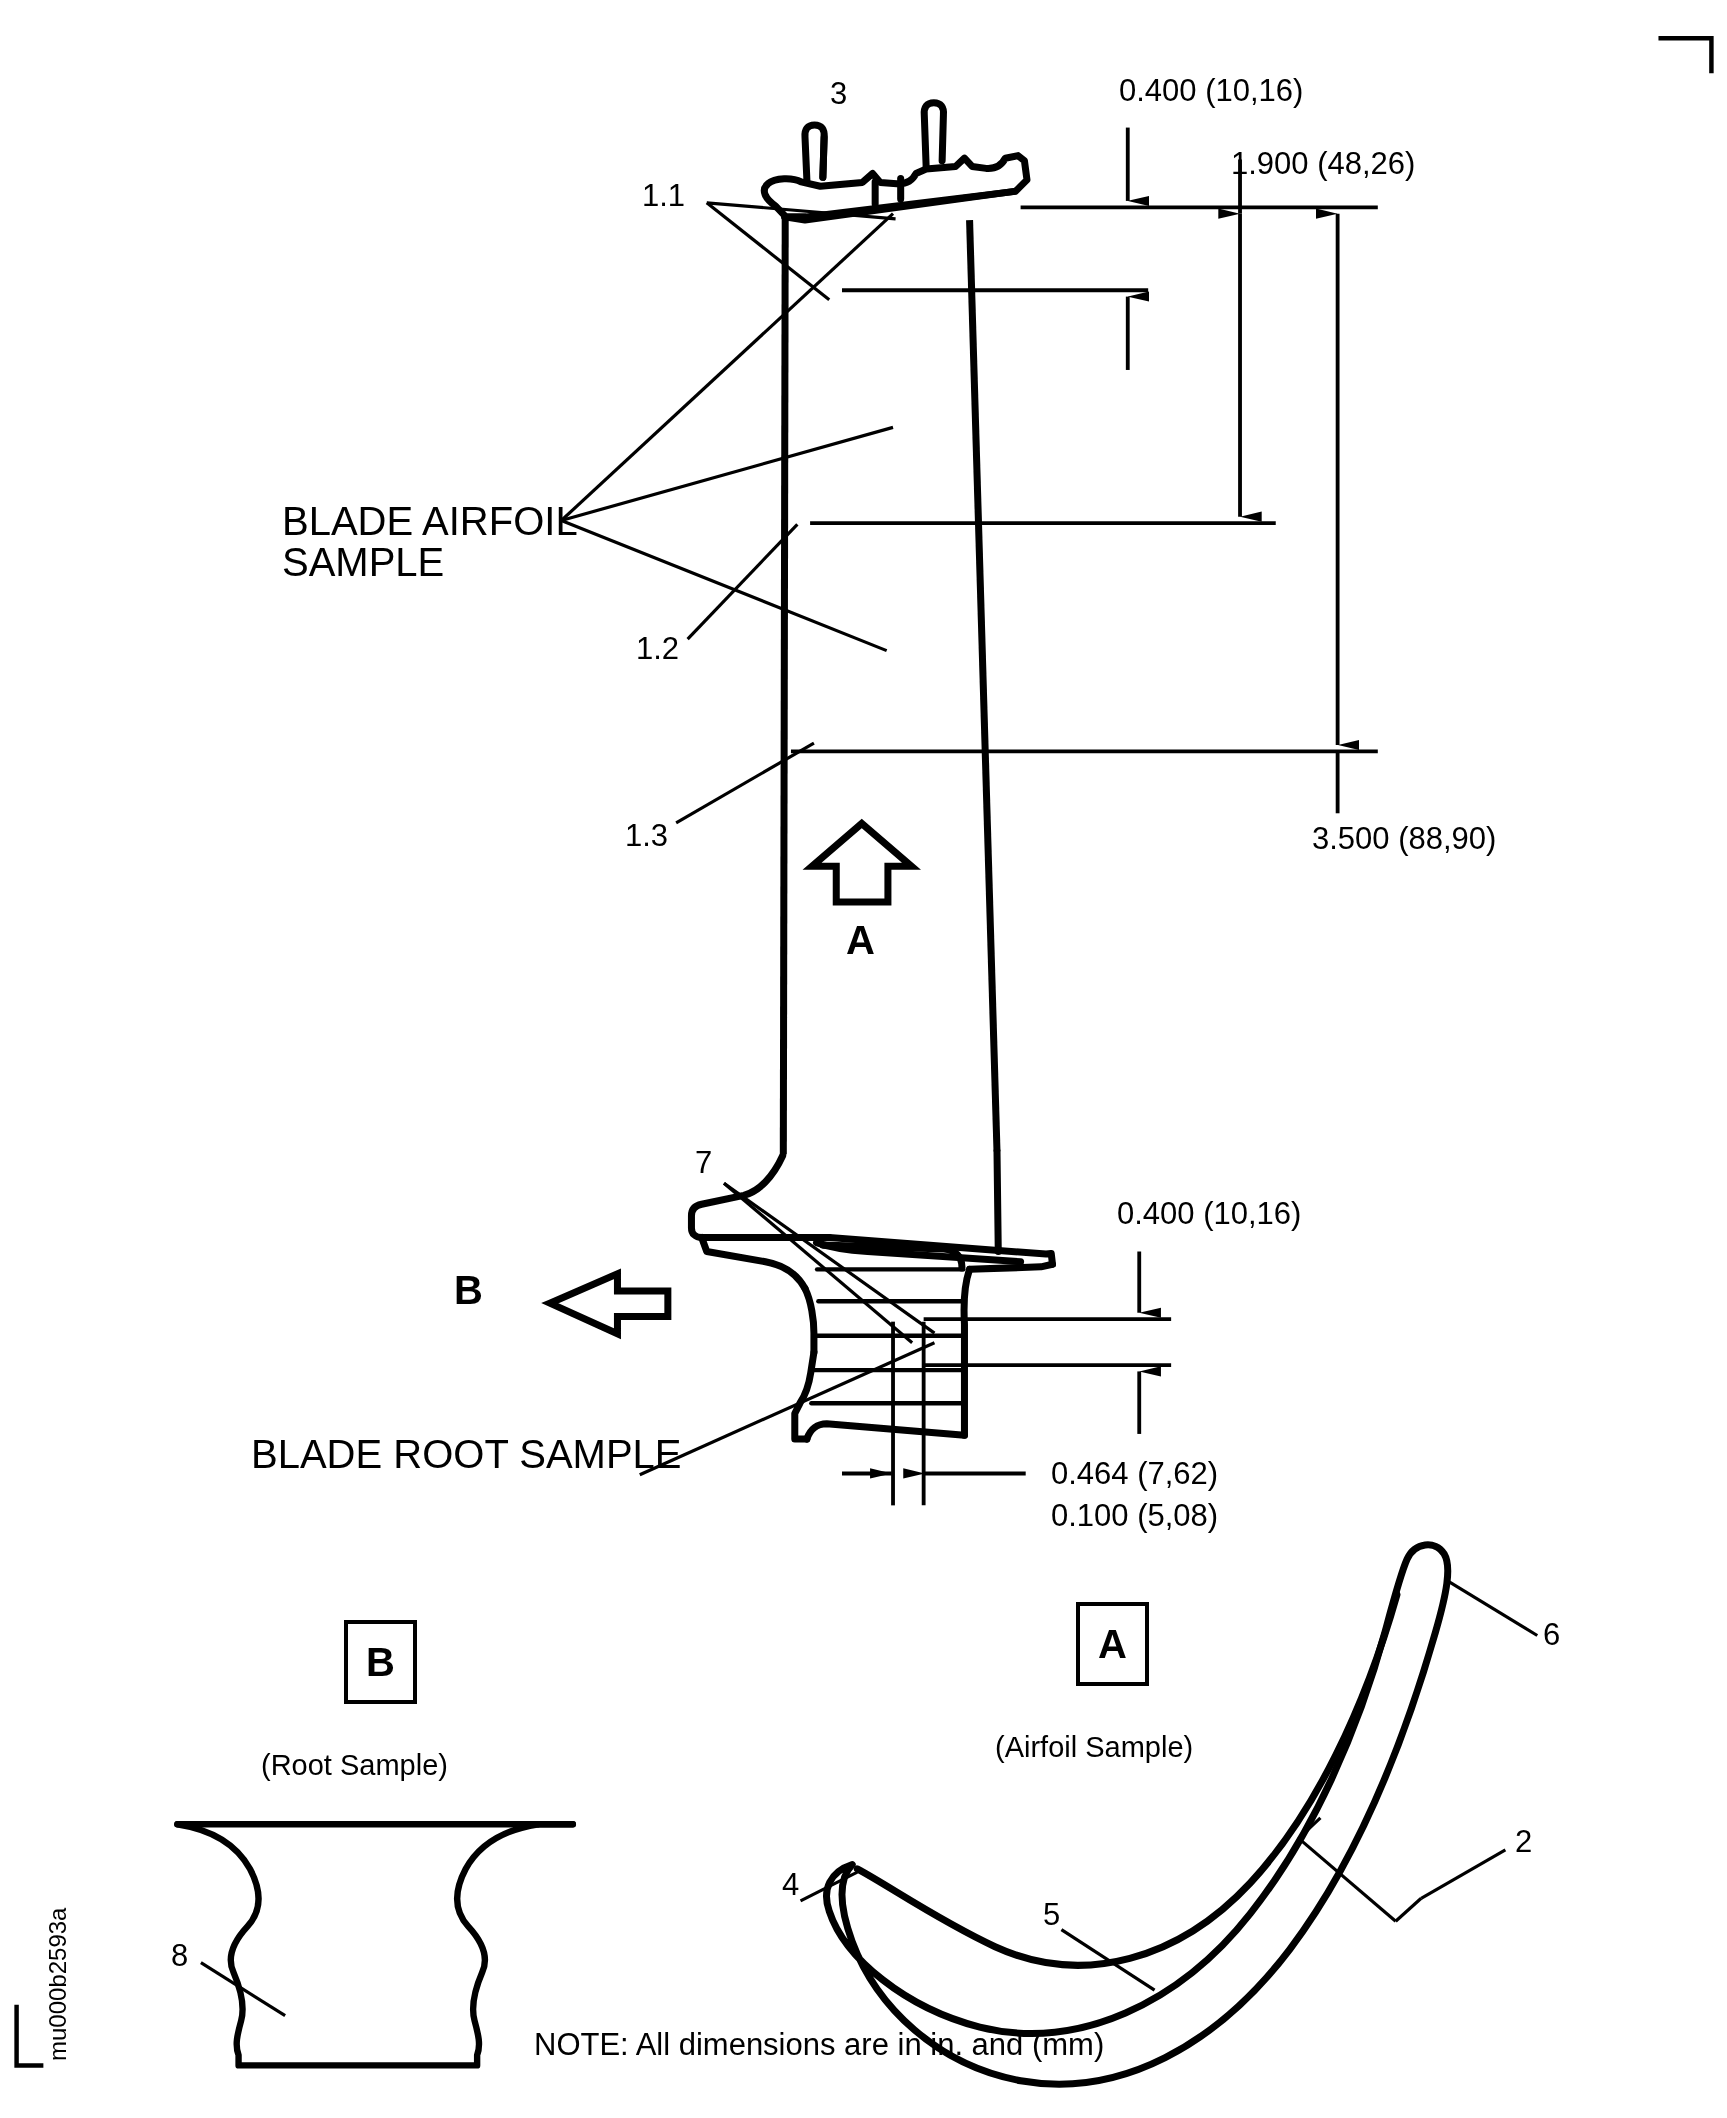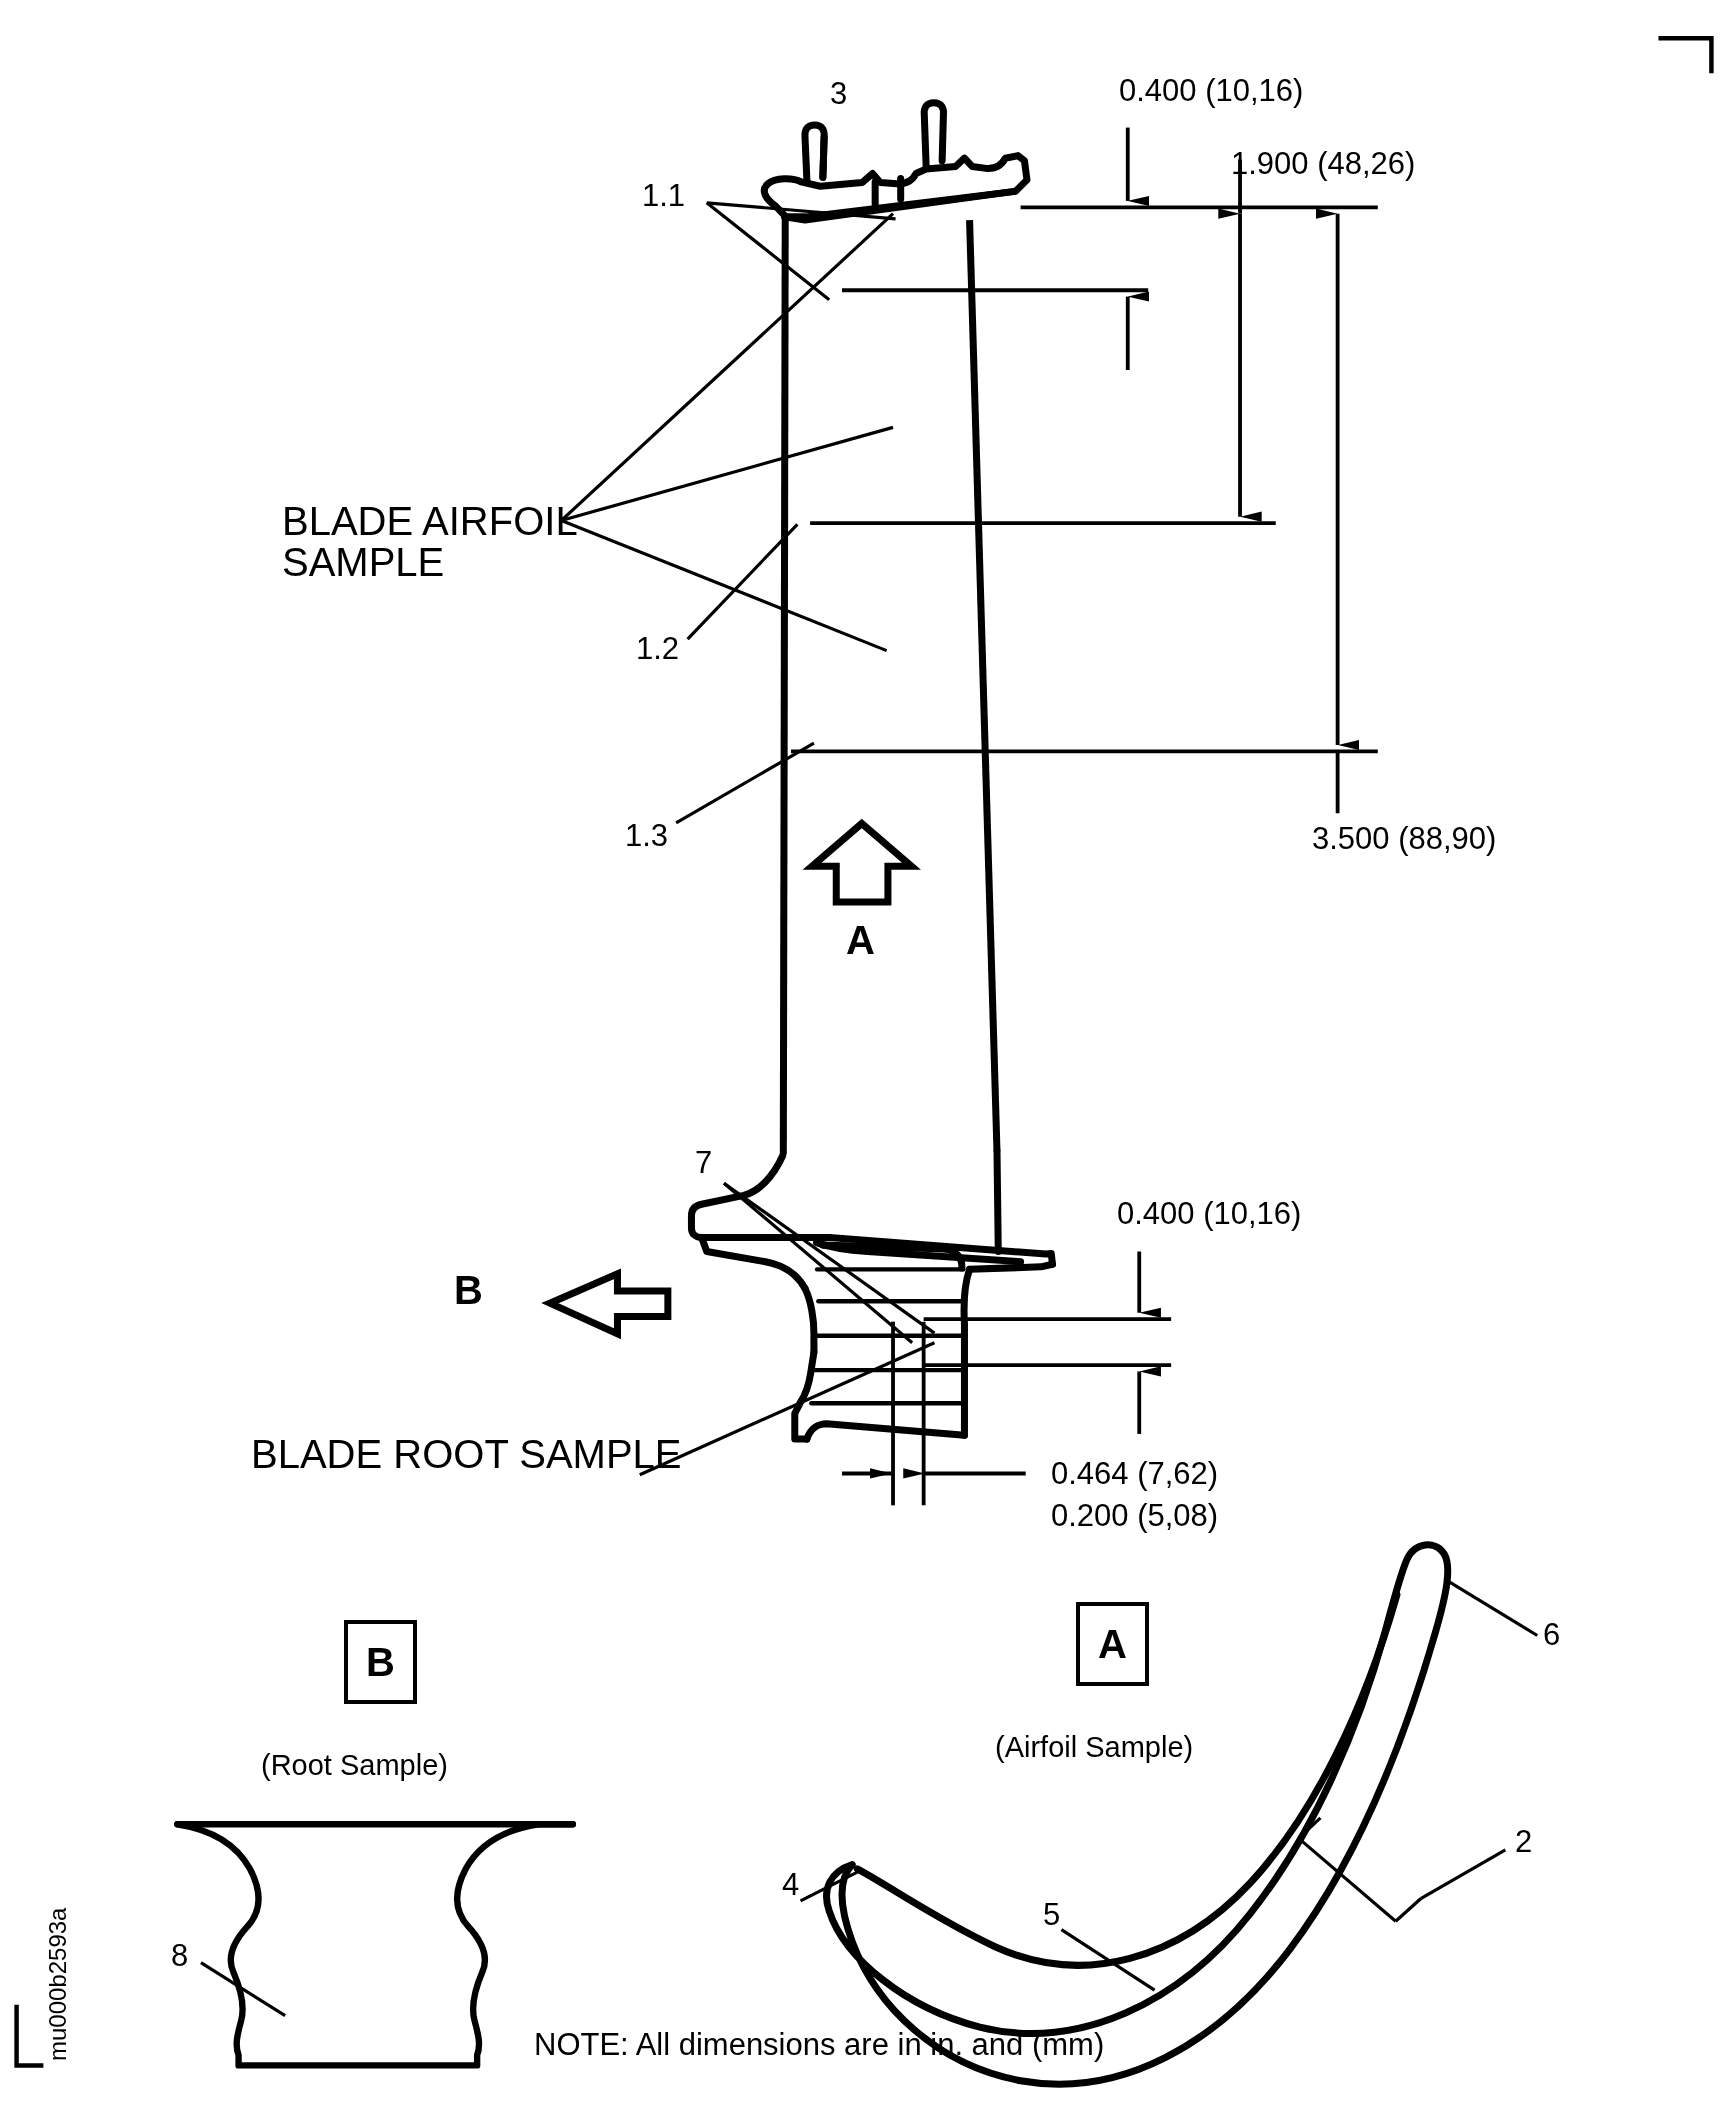--- a/index.html
+++ b/index.html
@@ -275,21 +275,21 @@
 
   <div class="txt t-big" style="left:454px;top:1270px;">B</div>
 
   <div class="txt t-lead" style="left:695px;top:1147px;">7</div>
 
   <div class="txt t-dim" style="left:1117px;top:1198px;">0.400 (10,16)</div>
 
   <div class="txt t-lbl" style="left:251px;top:1434px;">BLADE ROOT SAMPLE</div>
 
   <div class="txt t-dim" style="left:1051px;top:1458px;">0.464 (7,62)</div>
-  <div class="txt t-dim" style="left:1051px;top:1500px;">0.200 (5,08)</div>
+  <div class="txt t-dim" style="left:1051px;top:1500px;">0.100 (5,08)</div>
 
   <div class="viewbox" style="left:344px;top:1620px;width:73px;height:84px;">
     <span class="t-boxletter">B</span>
   </div>
   <div class="txt t-view" style="left:261px;top:1751px;">(Root Sample)</div>
 
   <div class="txt t-lead" style="left:171px;top:1940px;">8</div>
 
   <div class="viewbox" style="left:1076px;top:1602px;width:73px;height:84px;">
     <span class="t-boxletter">A</span>

